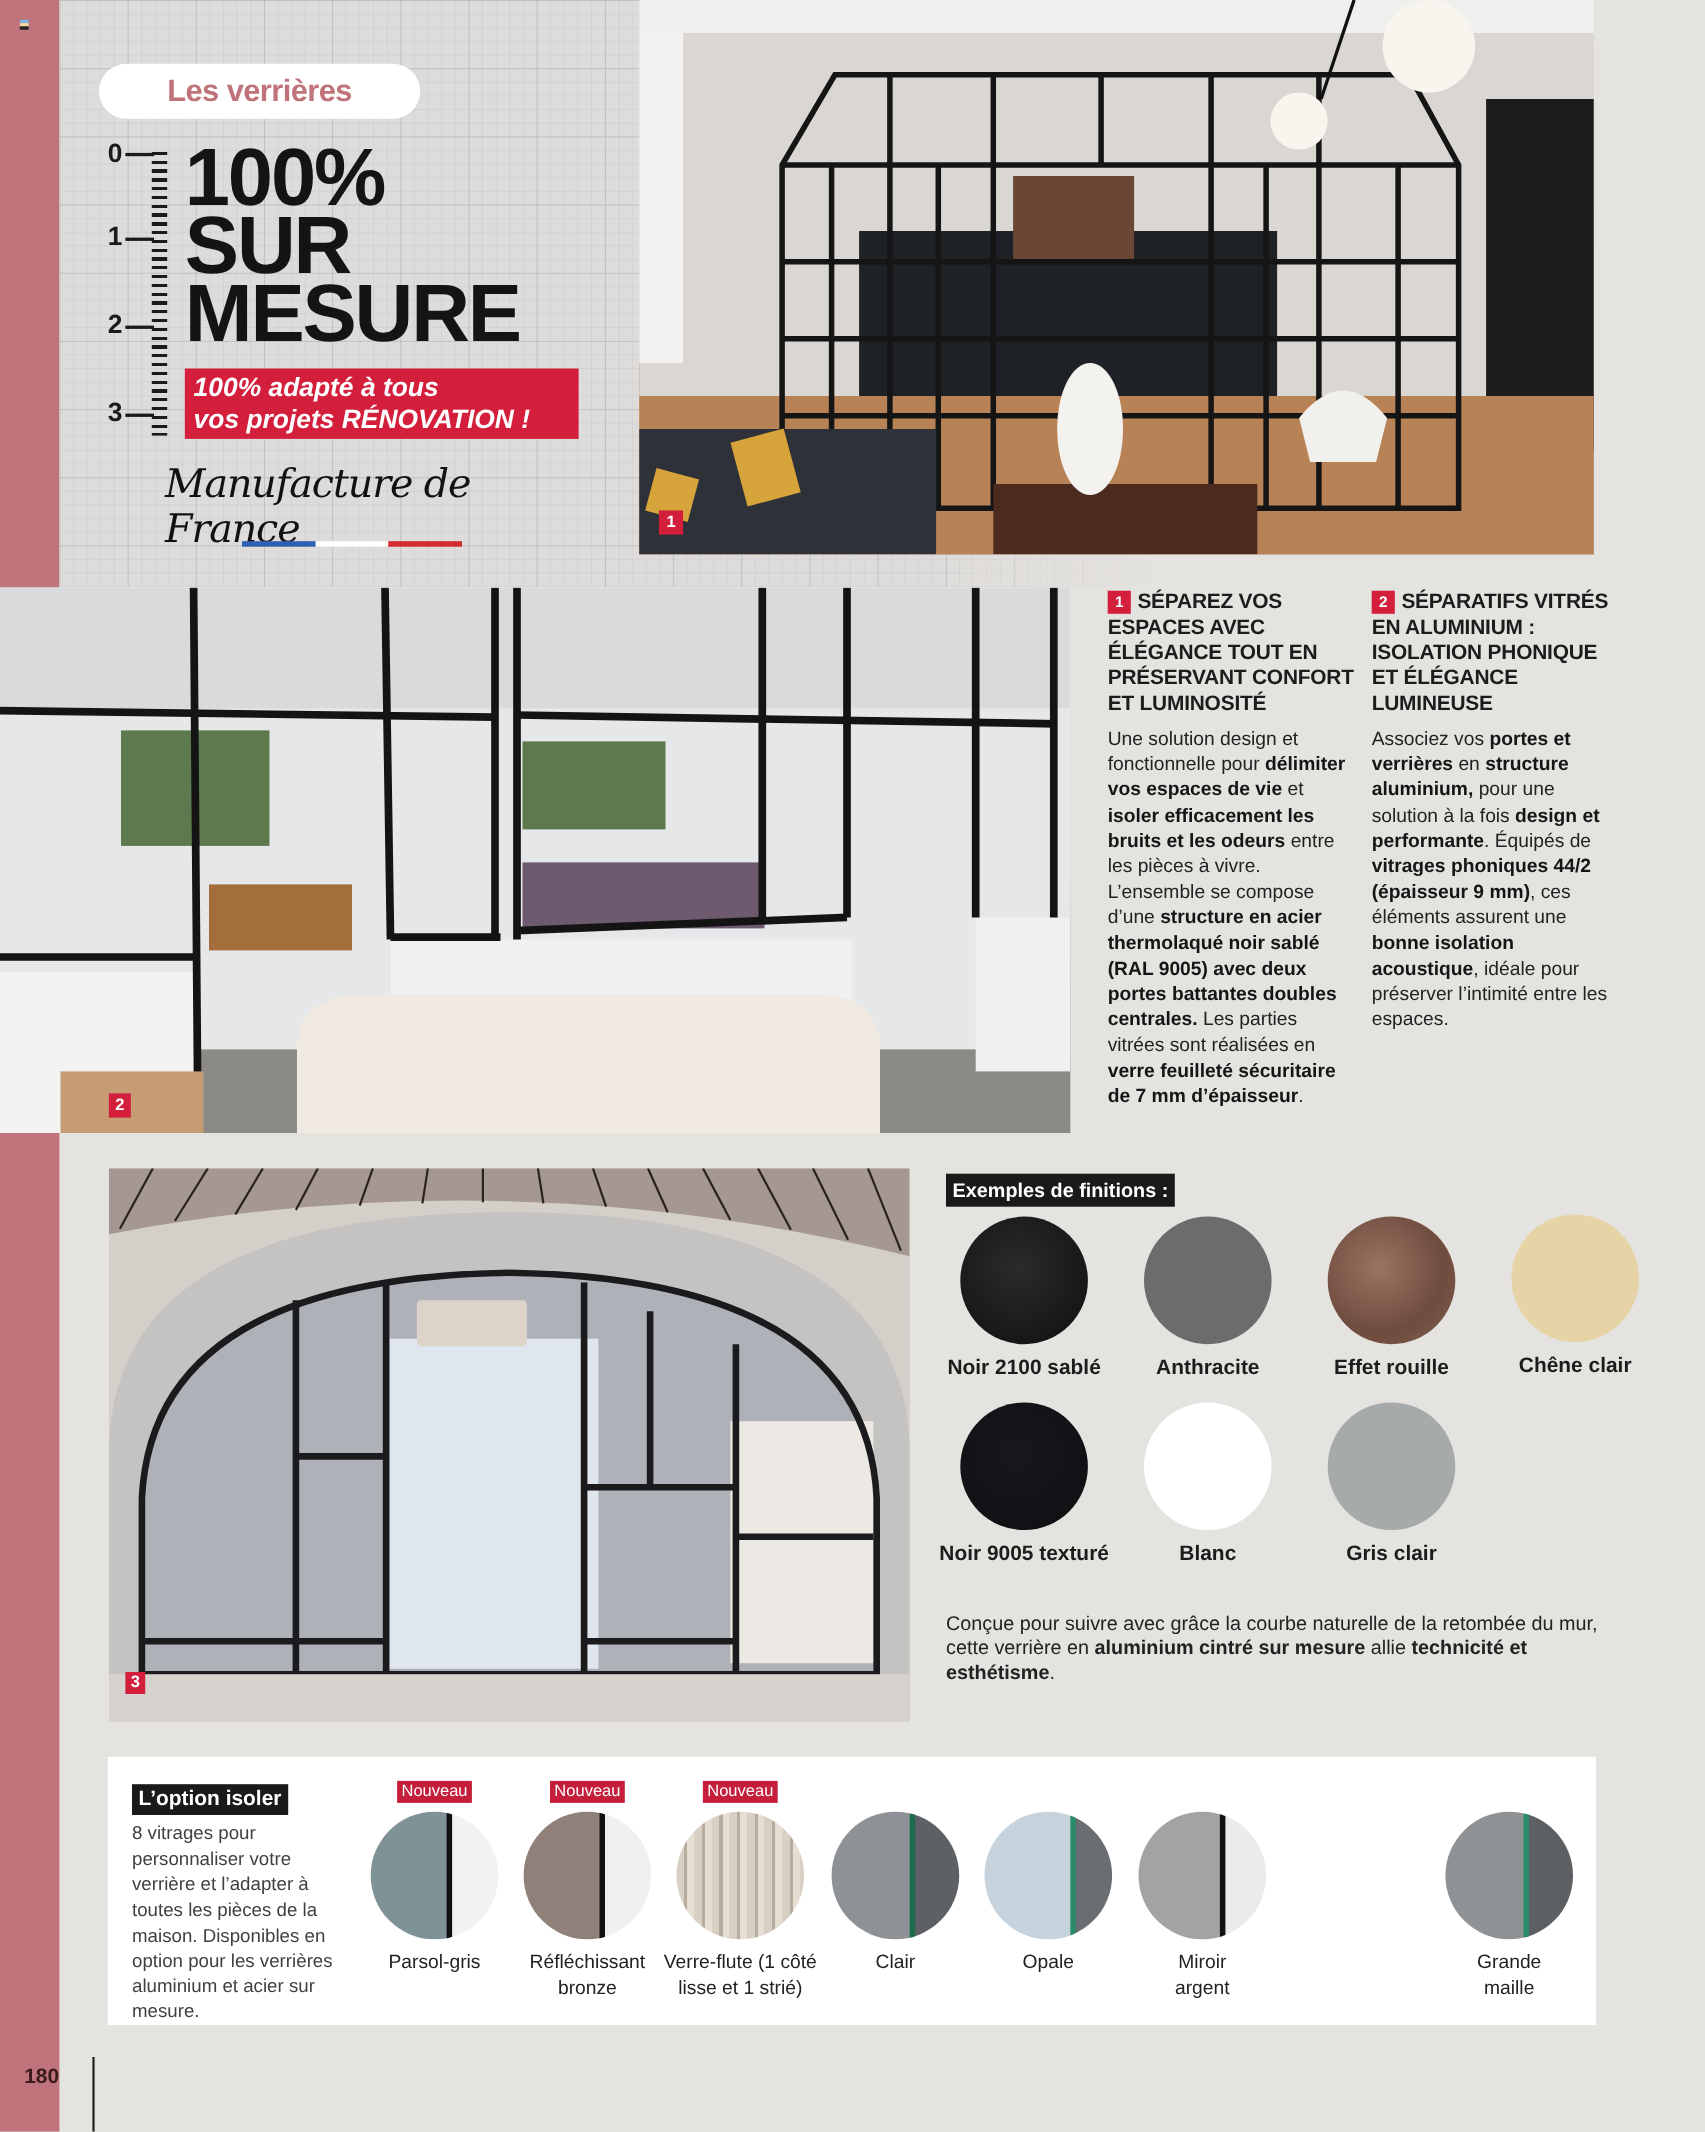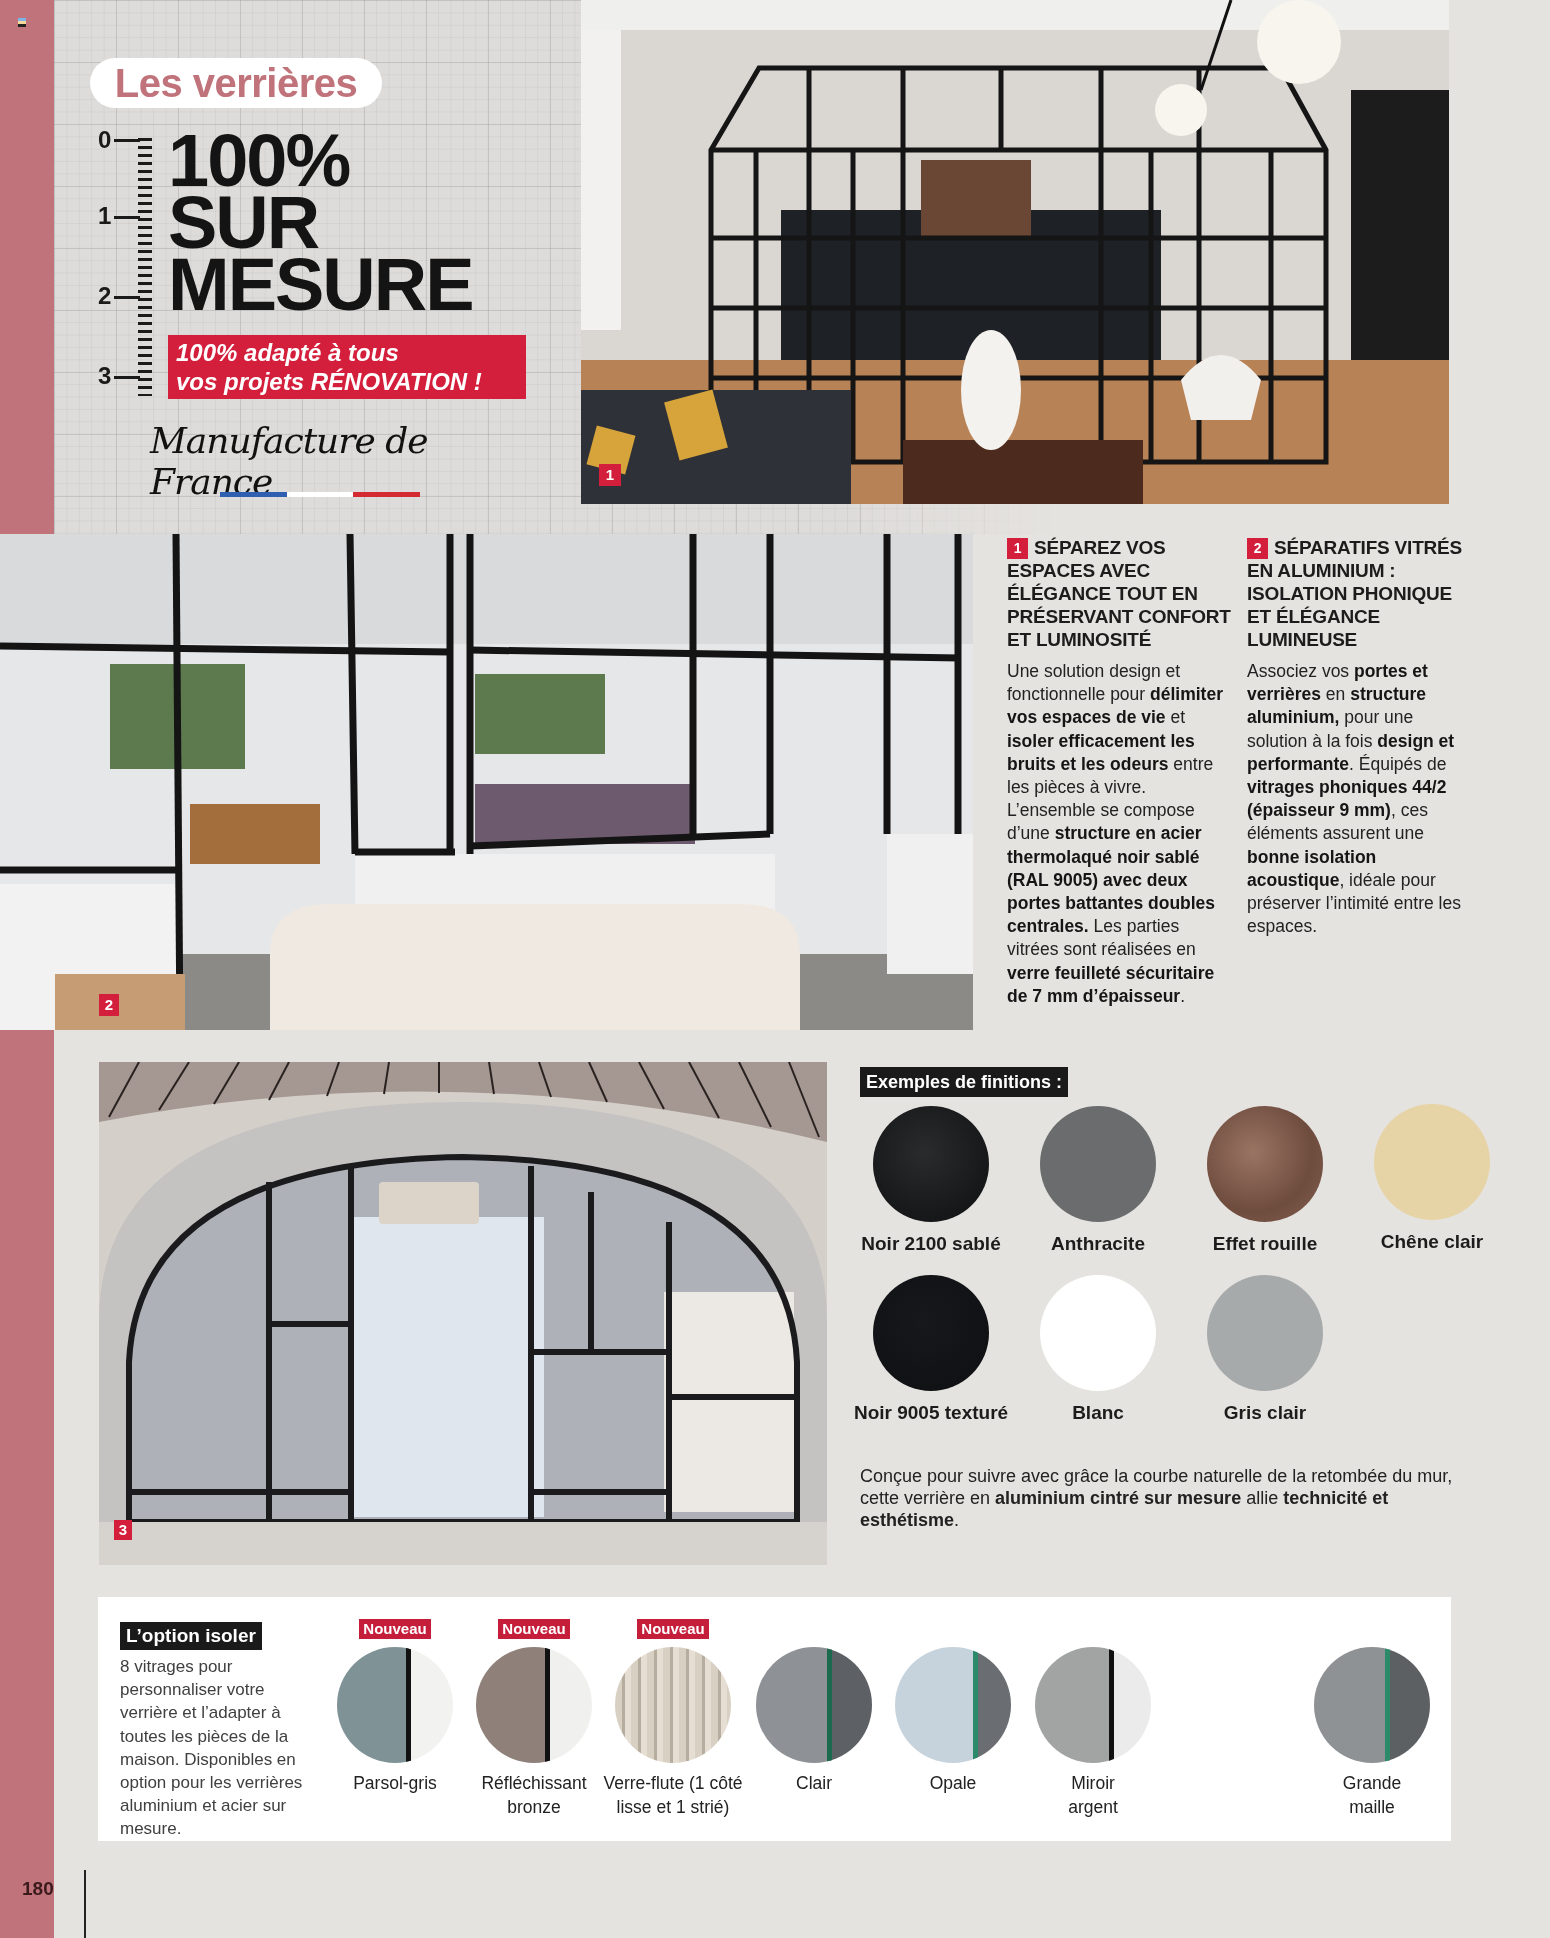--- a/index.html
+++ b/index.html
@@ -26,21 +26,21 @@
       linear-gradient(90deg, rgba(160,160,160,0.35) 1px, transparent 1px),
       linear-gradient(rgba(170,170,170,0.18) 1px, transparent 1px),
       linear-gradient(90deg, rgba(170,170,170,0.18) 1px, transparent 1px);
     background-size: 62px 62px, 62px 62px, 12.4px 12.4px, 12.4px 12.4px;
     -webkit-mask-image: linear-gradient(90deg, #000 80%, transparent 100%);
     mask-image: linear-gradient(90deg, #000 80%, transparent 100%);
   }
   #pill {
     left: 90px; top: 58px; width: 292px; height: 50px;
     background: #fff; border-radius: 25px;
-    color: #c0737a; font-weight: bold; font-size: 40px; line-height: 50px;
+    color: #c0737a; font-weight: bold; font-size: 28px; line-height: 50px;
     text-align: center; letter-spacing: -0.5px;
   }
   #ruler { left: 98px; top: 128px; width: 60px; height: 270px; }
   .ruler-num { position: absolute; left: 0; font-weight: bold; font-size: 24px; line-height: 24px; color: #1a1a1a; }
   .ruler-bar { position: absolute; left: 40px; top: 10px; width: 14px; height: 258px;
     background: repeating-linear-gradient(#1a1a1a 0 3px, transparent 3px 8px); }
   .ruler-tick { position: absolute; left: 16px; width: 26px; height: 3px; background: #1a1a1a; }
 
   #big-title { left: 168px; top: 130px; font-weight: 900; font-size: 74px; line-height: 62px; letter-spacing: -2px; color: #141414; }
   #red-banner {
@@ -87,21 +87,21 @@
   
   #sec3 { left: 860px; top: 1465px; width: 600px; }
   #sec3 .col-head { margin-bottom: 8px; }
   #sec3 .body { font-size: 18px; line-height: 22px; color: #222; }
 
   
   #vitrage-box { left: 98px; top: 1597px; width: 1353px; height: 244px; background: #ffffff; }
   #vit-label { left: 22px; top: 25px; background: #1a1a1a; color: #fff; font-weight: bold; font-size: 19px; padding: 2px 6px; line-height: 24px; }
   #vit-desc { left: 22px; top: 58px; width: 200px; font-size: 17px; line-height: 23.2px; color: #404040; }
   .vit { position: absolute; top: 22px; width: 140px; text-align: center; }
-  .vit .new { display: inline-block; background: #c41e3a; color: #fff; font-weight: bold; font-size: 15px; padding: 0 4px; line-height: 20px; height: 20px; margin-bottom: 8px; }
+  .vit .new { display: inline-block; background: #c41e3a; color: #fff; font-weight: normal; font-size: 15px; padding: 0 4px; line-height: 20px; height: 20px; margin-bottom: 8px; }
   .vit .new.hidden { visibility: hidden; }
   .vit .disc { width: 116px; height: 116px; border-radius: 50%; margin: 0 auto 8px; position: relative; overflow: hidden; }
   .vit .disc .edge { position: absolute; top: 0; bottom: 0; width: 5px; }
   .vit .lbl { font-size: 17.5px; line-height: 24px; color: #222; }
 
   #page-num { left: 22px; top: 1878px; font-weight: bold; font-size: 19px; color: #3a1a1a; }
   #page-rule { left: 84px; top: 1870px; width: 2px; height: 68px; background: #222; }
 </style>
 </head>
 <body>

